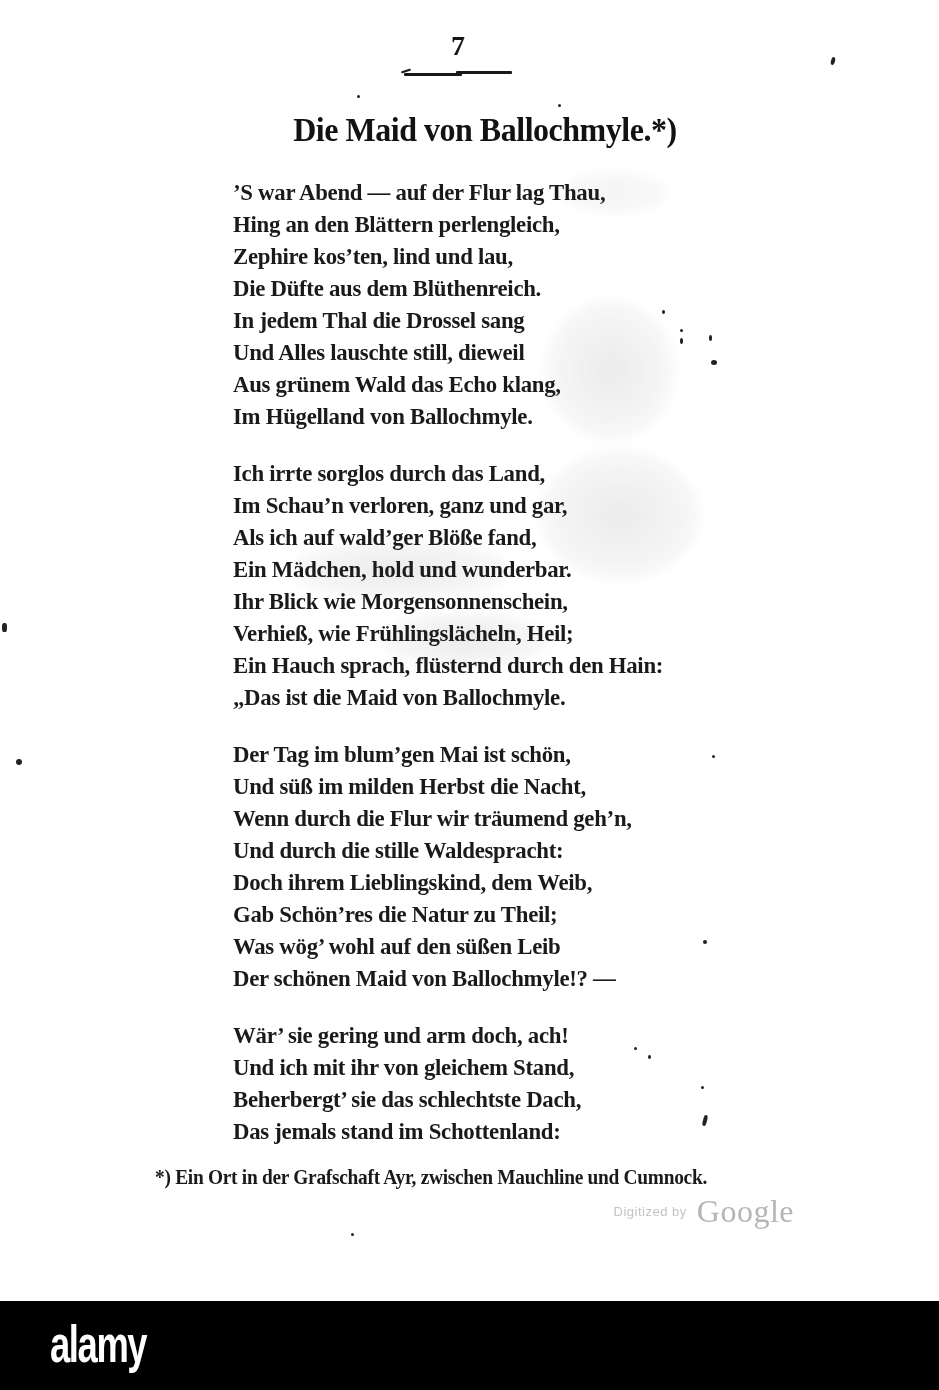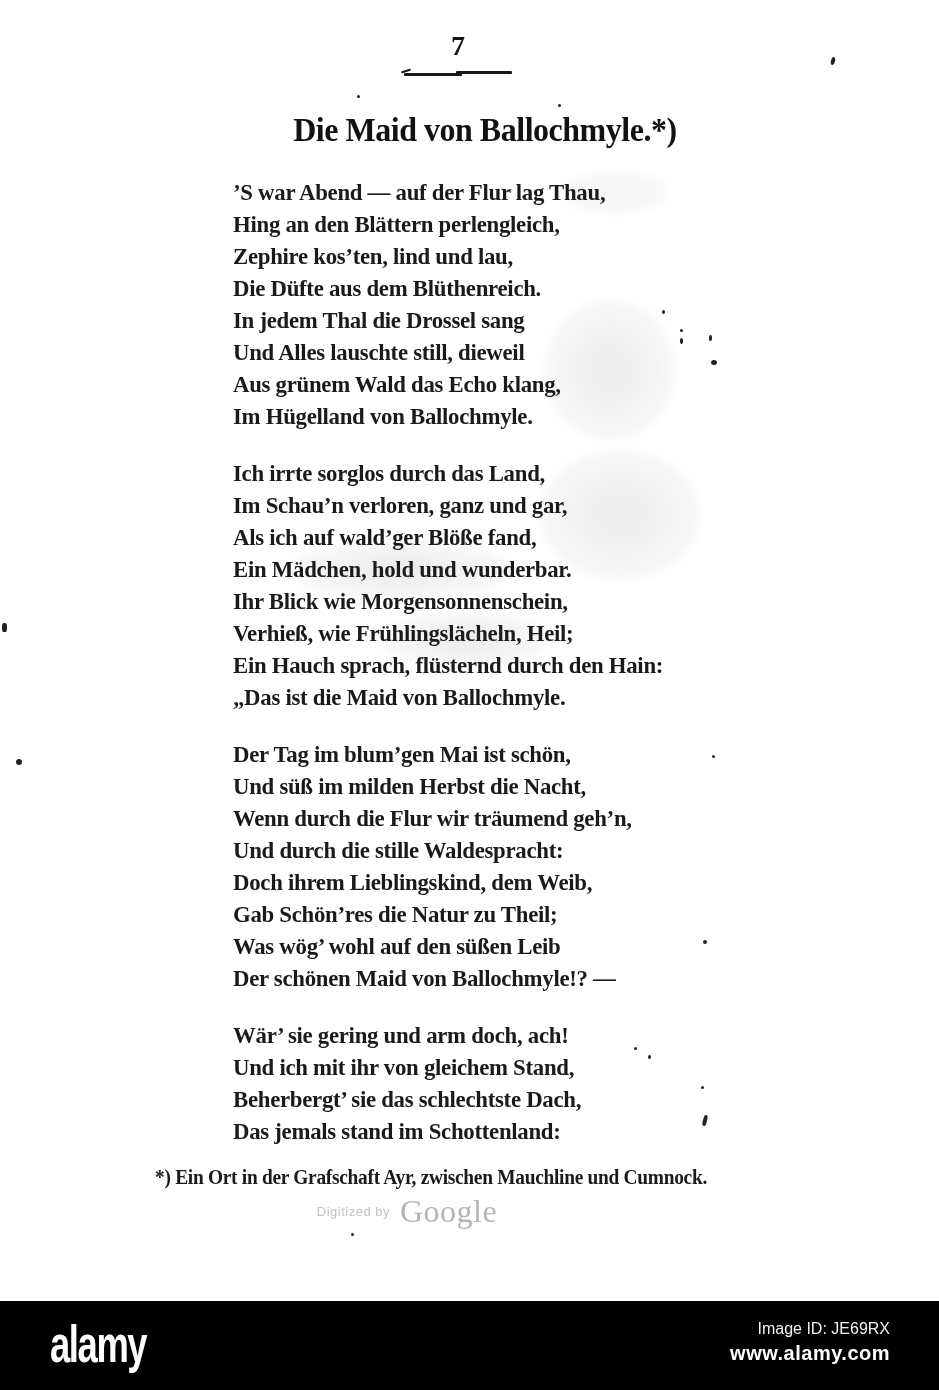--- a/index.html
+++ b/index.html
@@ -51,22 +51,22 @@
   
   .footnote {
     position: absolute; top: 1166px; left: 155px; width: 680px;
     font-size: 20px; font-weight: 700; letter-spacing: -0.3px;
     white-space: nowrap; color: #1a1a1a;
     transform: scaleX(0.97); transform-origin: 0 0;
   }
 
   
   .google-wm {
-    position: absolute; top: 1193px; left: 12px; width: 790px;
-    text-align: center; white-space: nowrap;
+    position: absolute; top: 1193px; left: 4px; width: 790px;
+    text-align: right; white-space: nowrap;
   }
   .g-prefix {
     font-family: "Liberation Sans", sans-serif;
     font-size: 13px; color: #c3c3c3; vertical-align: 6px;
     letter-spacing: 0.5px;
   }
   .g-logo {
     font-family: "Liberation Serif", serif;
     font-size: 32px; color: #b5b5b5; margin-left: 6px;
     letter-spacing: 0.5px;
@@ -203,18 +203,14 @@
   <div class="speck sp10"></div>
   <div class="speck sp11"></div>
   <div class="speck sp12"></div>
   <div class="speck sp13"></div>
   <div class="speck sp14"></div>
   <div class="speck sp15"></div>
   <div class="speck sp16"></div>
 
   <div class="alamy-bar"></div>
   <div class="alamy-logo">alamy</div>
-  <div class="alamy-right">
-    <div class="alamy-id">Image ID: JE69RX</div>
-    <div class="alamy-url">www.alamy.com</div>
-  </div>
 
 </div>
 
 </body></html>

